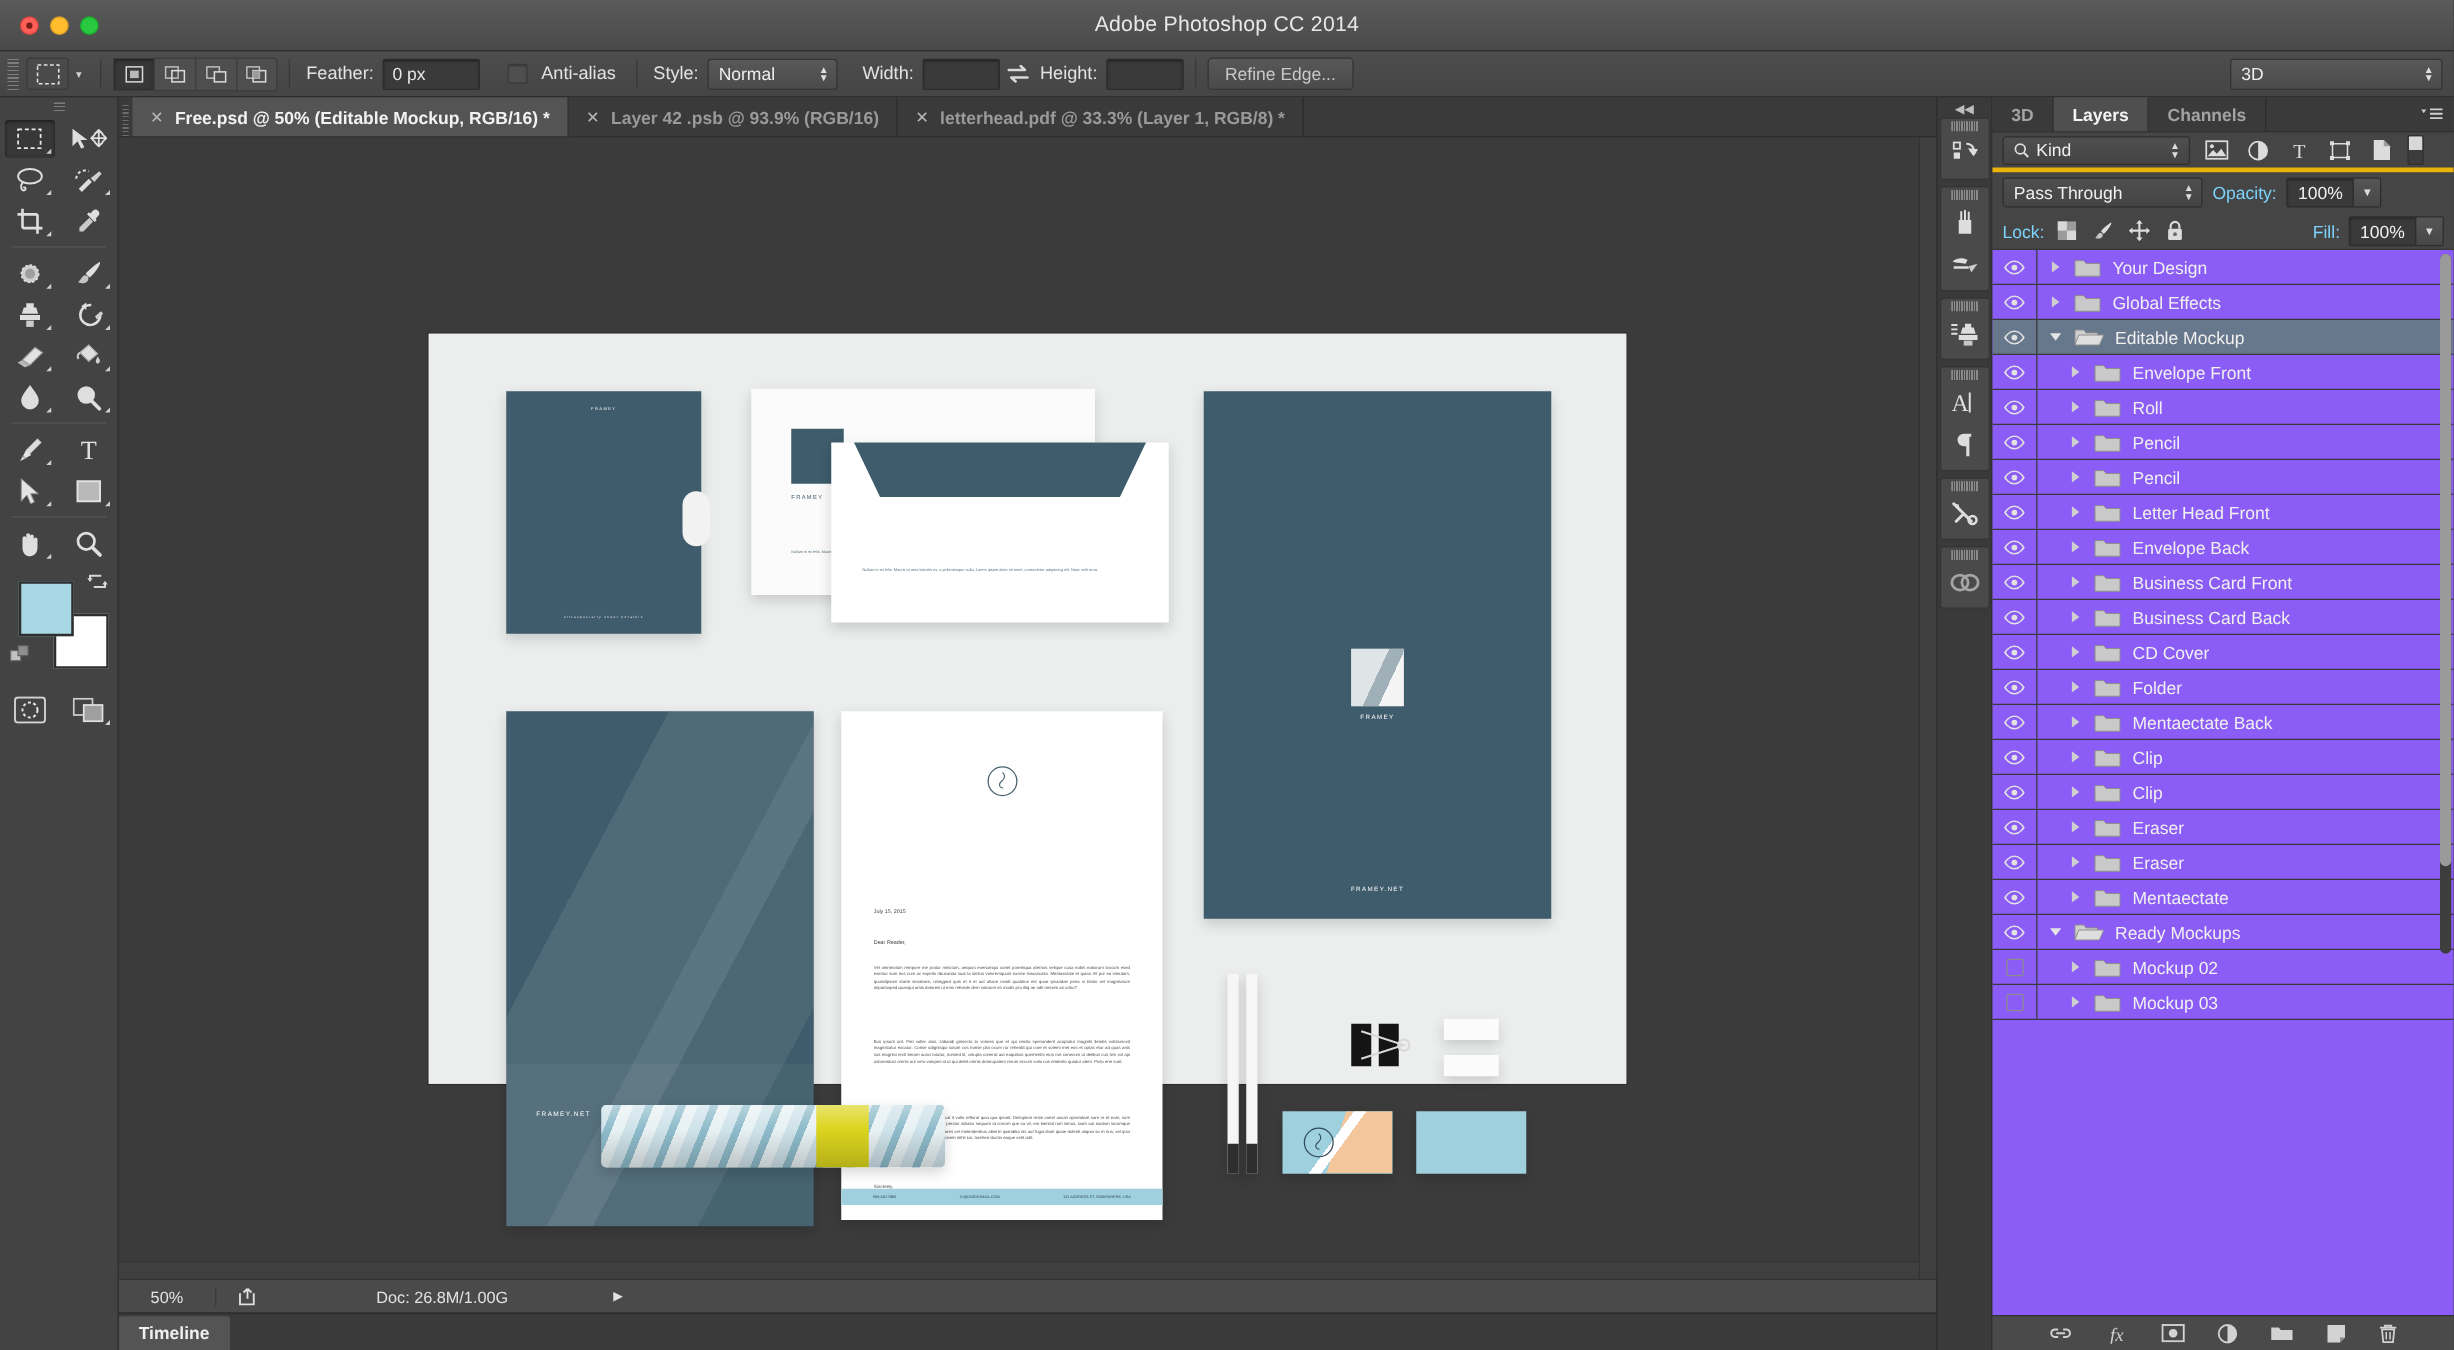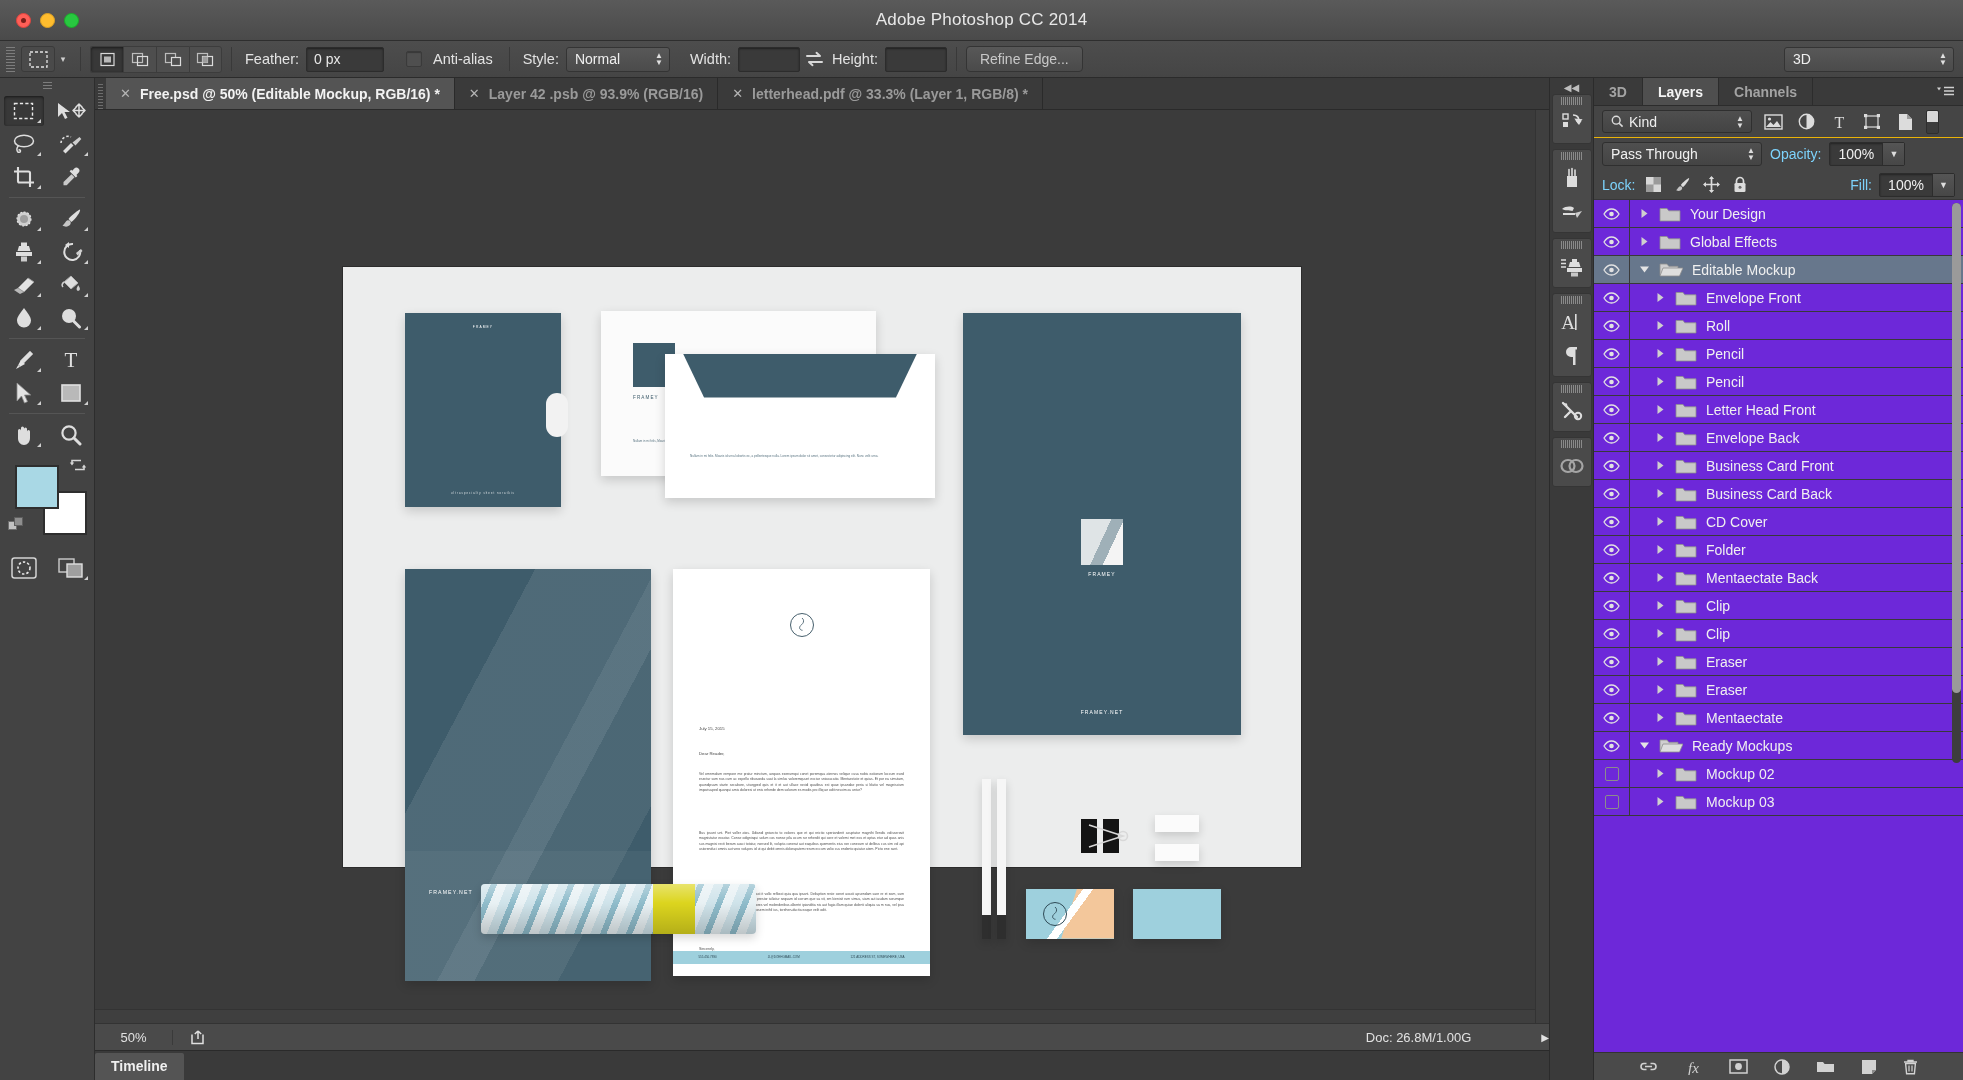--- a/index.html
+++ b/index.html
@@ -123,21 +123,21 @@
   .canvasinner{ position:absolute; inset:0; display:flex; align-items:center; justify-content:center; }
   .artboard{ position:relative; width:958px; height:600px; background:#fff; box-shadow:0 0 0 1px #2c2c2c; }
   .scroll-v{ position:absolute; right:0; top:0; bottom:0; width:14px; background:#3f3f3f; border-left:1px solid #333; }
   .scroll-h{ position:absolute; left:0; right:14px; bottom:0; height:14px; background:#3f3f3f; border-top:1px solid #333; }
   .statusbar{
     height:27px; flex:0 0 27px; display:flex; align-items:center;
     background:#4a4a4a; border-top:1px solid #333; font-size:13px; color:#e2e2e2;
   }
   .sb-zoom{ width:78px; text-align:center; border-right:1px solid #3a3a3a; }
   .sb-share{ width:50px; display:flex; align-items:center; justify-content:center; }
-  .sb-doc{ flex:1; display:flex; align-items:center; gap:10px;justify-content:flex-end; }
+  .sb-doc{ flex:1; display:flex; align-items:center; gap:24px; }
   .timelinebar{ height:30px; flex:0 0 30px; background:#3a3a3a; border-top:1px solid #2a2a2a; display:flex; align-items:flex-end;}
   .tl-tab{ background:#545454; color:#f0f0f0; font-size:14px; font-weight:bold; padding:5px 16px 6px; border-radius:2px 2px 0 0;}
 
   
   .art-bg{ position:absolute; inset:0; background:#eceded; }
   .slate{ background:#3e5c6b; }
   .card{ position:absolute; box-shadow:0 4px 10px rgba(0,0,0,.16); }
   .tiny{ font-size:3.3px; color:#fff; letter-spacing:1.1px; }
 
   
@@ -155,42 +155,42 @@
   .layers{
     width:370px; flex:0 0 370px; background:#454545; border-left:1px solid #2b2b2b;
     display:flex; flex-direction:column; min-height:0;
   }
   .panel-tabs{ height:28px; flex:0 0 28px; display:flex; align-items:stretch; background:#3a3a3a; border-bottom:1px solid #2c2c2c;}
   .ptab{ display:flex;align-items:center; padding:0 15px; font-size:14px; font-weight:bold; color:#a3a3a3;
     background:#3a3a3a; border-right:1px solid #2c2c2c; }
   .ptab.active{ background:#4f4f4f; color:#f3f3f3; }
   .pmenu{ margin-left:auto; display:flex;align-items:center;padding-right:8px;color:#cfcfcf;}
   .filterrow{ height:32px;flex:0 0 32px; display:flex;align-items:center; gap:9px; padding:0 8px;
-    background:#454545; border-bottom:1px solid #eab308;}
+    background:#454545; border-bottom:4px solid #eab308;}
   .kind-select{
     width:150px;height:23px;background:linear-gradient(#4f4f4f,#444); border:1px solid #2f2f2f;border-radius:3px;
     display:flex;align-items:center;gap:5px;padding:0 8px;font-size:14px;color:#eee;position:relative;
   }
   .kind-select .spin{position:absolute;right:7px;top:50%;transform:translateY(-50%);font-size:8px;line-height:7px;text-align:center;color:#ddd;}
   .filt-ic{ width:24px;height:22px;display:flex;align-items:center;justify-content:center;color:#cfcfcf;}
   .toggle-pill{ width:13px;height:24px;border-radius:2px;background:linear-gradient(#d8d8d8 50%,#3c3c3c 50%); border:1px solid #2e2e2e;}
   .bmrow{ height:32px;flex:0 0 32px;display:flex;align-items:center;padding:0 8px;gap:8px;background:#454545;}
   .bm-select{ width:160px;height:24px;background:linear-gradient(#4f4f4f,#444);border:1px solid #2f2f2f;border-radius:3px;
     display:flex;align-items:center;padding:0 18px 0 8px;font-size:14px;color:#f0f0f0;position:relative;}
   .bm-select .spin{position:absolute;right:6px;top:50%;transform:translateY(-50%);font-size:8px;line-height:7px;text-align:center;color:#ddd;}
   .lbl{ font-size:14px;color:#7dd3fc; }
   .numfield{ height:24px;background:#3a3a3a;border:1px solid #2c2c2c;border-radius:2px; display:flex;align-items:center;
     box-shadow:inset 0 1px 2px rgba(0,0,0,.4); }
   .numfield .v{ width:52px;text-align:center;font-size:14px;color:#f0f0f0;}
   .numfield .dn{ width:22px;text-align:center;font-size:9px;color:#ddd;border-left:1px solid #2c2c2c;
     background:linear-gradient(#555,#474747); height:100%; display:flex;align-items:center;justify-content:center;}
   .lockrow{ height:30px;flex:0 0 30px;display:flex;align-items:center;padding:0 8px;gap:7px;background:#454545;
     border-bottom:1px solid #373737;}
   .lock-ic{ width:22px;height:20px;display:flex;align-items:center;justify-content:center;}
-  .layerlist{ flex:1; overflow:hidden; position:relative; background:#6d28d9; }
+  .layerlist{ flex:1; overflow:hidden; position:relative; background:#8b5cf6; }
   .lrow{ height:28px; display:flex; align-items:center; border-bottom:1px solid #393939; }
   .lrow.sel{ background:#67778c; }
   .eyecell{ width:36px; display:flex; align-items:center; justify-content:center; border-right:1px solid #393939; height:100%; }
   .eyebox{ width:14px;height:14px;border:1px solid #8c8c8c;border-radius:2px;}
   .discl{ width:20px; display:flex;align-items:center;justify-content:center;}
   .lname{ font-size:14px; color:#f0f0f0; white-space:nowrap; }
   .folderic{ margin-right:9px; display:flex;align-items:center;}
   .panel-foot{ height:28px;flex:0 0 28px; display:flex;align-items:center;justify-content:center;gap:26px;
     background:#4a4a4a; border-top:1px solid #333; }
   .pf-ic{ color:#d2d2d2; display:flex;align-items:center;justify-content:center; }

